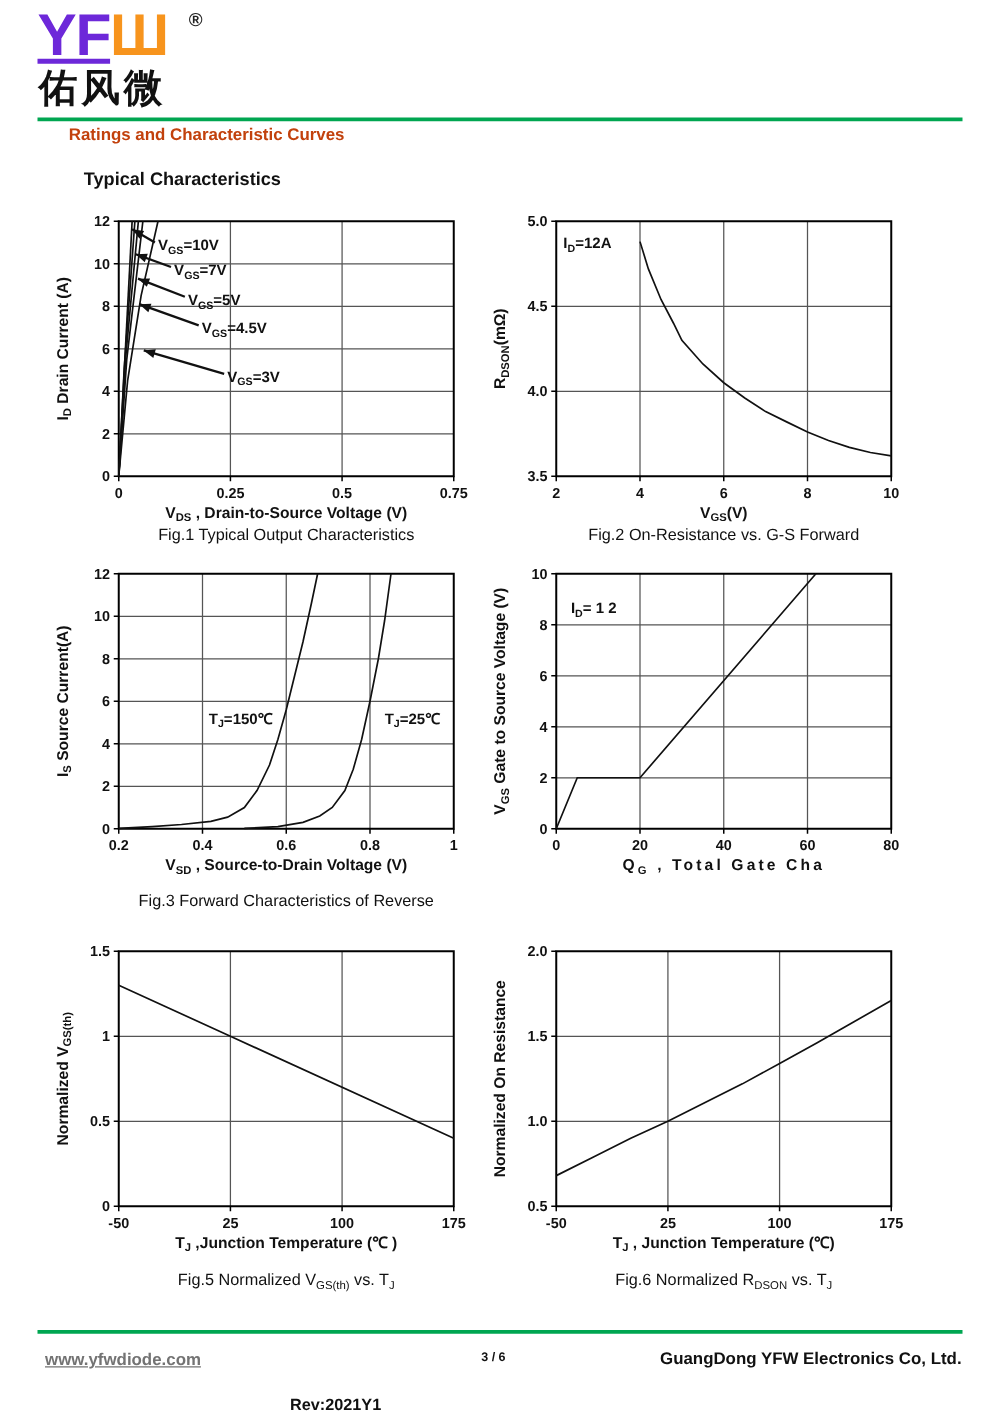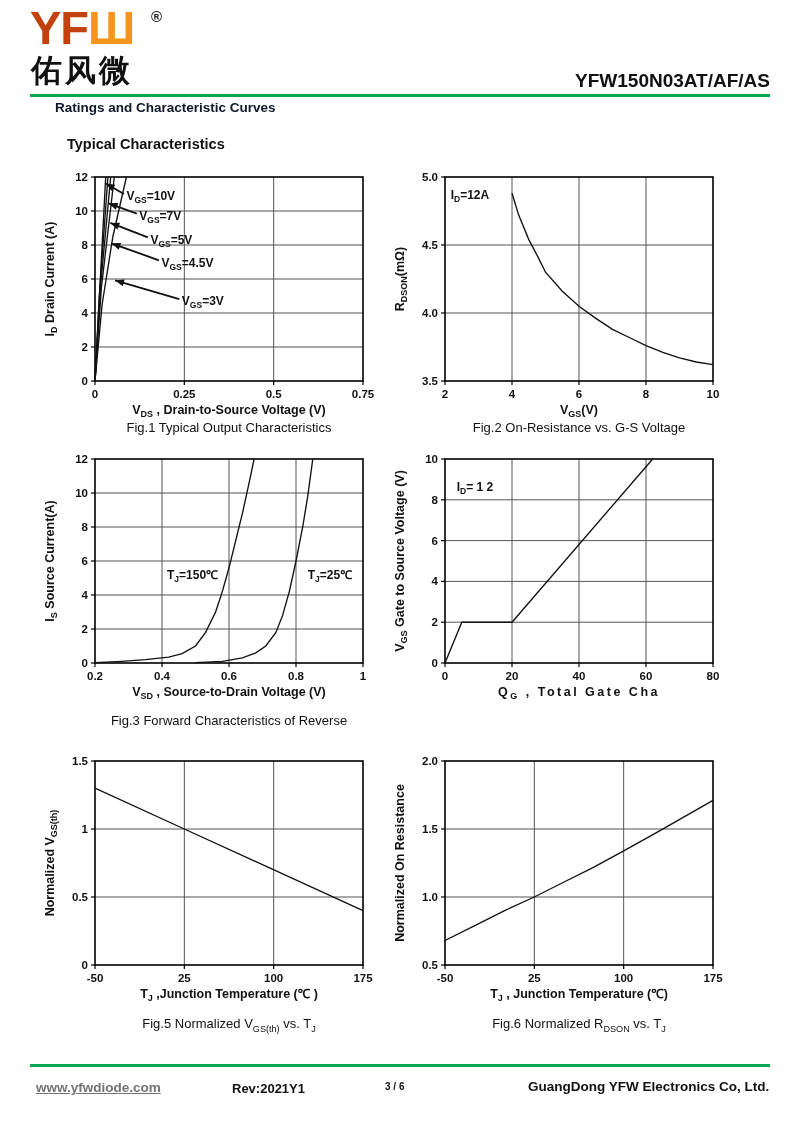--- a/index.html
+++ b/index.html
@@ -1,29 +1,29 @@
 <!DOCTYPE html>
 <html><head>
 <meta charset="utf-8">
 <style>
   html,body{margin:0;padding:0;background:#fff;}
   body{width:800px;height:1130px;position:relative;font-family:"Liberation Sans",sans-serif;color:#111;}
   .page{position:absolute;inset:0;background:#fff;overflow:hidden;}
 
   
   .logo-latin{position:absolute;left:30px;top:4px;font-weight:bold;font-size:47px;line-height:1;letter-spacing:-1px;}
-  .logo-green{color:#c2410c;}
+  .logo-green{color:#6d28d9;text-decoration:underline;}
   .logo-orange{color:#F7941D;}
   .logo-reg{position:absolute;left:151px;top:8px;font-size:15px;font-weight:bold;color:#222;}
   .logo-cn{position:absolute;left:31px;top:52px;font-size:31px;font-weight:bold;letter-spacing:3px;line-height:1.2;}
   .part-number{position:absolute;right:30px;top:70px;font-size:19px;font-weight:bold;}
   .rule{position:absolute;left:30px;width:740px;height:3px;background:#00A651;}
   .rule-top{top:94px;}
   .rule-bottom{top:1064px;}
-  .section-title{position:absolute;left:34px;top:100px;font-size:13.5px;font-weight:bold;color:#0f172a;padding-left:21px;}
+  .section-title{position:absolute;left:34px;top:100px;font-size:13.5px;font-weight:bold;color:#c2410c;padding-left:21px;}
   .page-heading{position:absolute;left:67px;top:136px;font-size:14.5px;font-weight:bold;text-align:center;}
 
   
   figure.fig{position:absolute;width:360px;margin:0;padding:0;}
   .fig svg{display:block;width:360px;height:252px;}
   figcaption{width:360px;padding-left:22px;box-sizing:border-box;text-align:center;
              font-size:13px;font-weight:normal;white-space:nowrap;}
   .row1 figcaption{margin-top:1px;}
   .row2 figcaption{margin-top:12px;}
   .row3 figcaption{margin-top:13px;}
@@ -33,35 +33,34 @@
   .pos-f5{left:38px;top:751px;}  .pos-f6{left:388px;top:751px;}
 
   svg text{fill:#111;}
   svg .tick{font-family:"Liberation Sans",sans-serif;font-size:11.5px;font-weight:bold;}
   svg .axis{font-family:"Liberation Sans",sans-serif;font-size:12.5px;font-weight:bold;}
   svg .ann{font-family:"Liberation Sans",sans-serif;font-size:12px;font-weight:bold;}
 
   
   .footer-web{position:absolute;left:36px;top:1080px;font-size:13.5px;font-weight:bold;
               color:#737373;text-decoration:underline;cursor:pointer;}
-  .footer-rev{position:absolute;left:232px;top:1081px;font-size:13px;font-weight:bold;}
+  .footer-rev{position:absolute;left:232px;top:1116px;font-size:13px;font-weight:bold;}
   .footer-page{position:absolute;left:385px;top:1081px;font-size:10px;font-weight:bold;}
   .footer-company{position:absolute;left:528px;top:1079px;font-size:13.5px;font-weight:bold;}
 </style>
 </head>
 <body>
 
 <div class="page">
 
   <div class="logo-latin">
     <span class="logo-green">YF</span><span class="logo-orange">Ш</span>
   </div>
   <div class="logo-reg">®</div>
   <div class="logo-cn">佑风微</div>
-  <div class="part-number">YFW150N03AT/AF/AS</div>
   <div class="rule rule-top"></div>
   <div class="section-title">Ratings and Characteristic Curves</div>
 
   <div class="page-heading">Typical Characteristics</div>
 
   <figure class="fig row1 pos-f1">
     <svg viewBox="0 0 360 252" width="360" height="252">
         <line x1="146.33333333333331" y1="10" x2="146.33333333333331" y2="214" stroke="#555" stroke-width="1"></line>
         <line x1="235.66666666666666" y1="10" x2="235.66666666666666" y2="214" stroke="#555" stroke-width="1"></line>
         <line x1="57" y1="180" x2="325" y2="180" stroke="#555" stroke-width="1"></line>
@@ -141,21 +140,21 @@
         <text x="50" y="150" text-anchor="end" class="tick"><tspan>4.0</tspan></text>
         <line x1="53" y1="78" x2="57" y2="78" stroke="#000" stroke-width="1.2"></line>
         <text x="50" y="82" text-anchor="end" class="tick"><tspan>4.5</tspan></text>
         <line x1="53" y1="10" x2="57" y2="10" stroke="#000" stroke-width="1.2"></line>
         <text x="50" y="14" text-anchor="end" class="tick"><tspan>5.0</tspan></text>
         <text x="191" y="247" text-anchor="middle" class="axis"><tspan>V</tspan><tspan font-size="9" dy="3">GS</tspan><tspan dy="-3">(V)</tspan></text>
         <text x="16" y="112" text-anchor="middle" class="axis" transform="rotate(-90 16 112)"><tspan>R</tspan><tspan font-size="9" dy="3">DSON</tspan><tspan dy="-3">(mΩ)</tspan></text>
         <polyline points="124.0,26.3 130.7,48.1 140.8,72.6 150.8,91.6 157.5,105.2 174.3,124.2 191.0,139.2 207.8,151.4 224.5,162.3 241.3,170.5 258.0,178.6 274.8,185.4 291.5,190.9 308.3,195.0 325.0,197.7" fill="none" stroke="#111111" stroke-width="1.35"></polyline>
         <text x="62.695" y="31.76000000000002" class="ann"><tspan>I</tspan><tspan font-size="8.5" dy="3">D</tspan><tspan dy="-3">=12A</tspan></text>
       </svg>
-    <figcaption>Fig.2 On-Resistance vs. G-S Voltage</figcaption>
+    <figcaption>Fig.2 On-Resistance vs. G-S Forward</figcaption>
   </figure>
   <figure class="fig row2 pos-f3">
     <svg viewBox="0 0 360 252" width="360" height="252">
         <line x1="124" y1="10" x2="124" y2="214" stroke="#555" stroke-width="1"></line>
         <line x1="190.99999999999997" y1="10" x2="190.99999999999997" y2="214" stroke="#555" stroke-width="1"></line>
         <line x1="258" y1="10" x2="258" y2="214" stroke="#555" stroke-width="1"></line>
         <line x1="57" y1="180" x2="325" y2="180" stroke="#555" stroke-width="1"></line>
         <line x1="57" y1="146" x2="325" y2="146" stroke="#555" stroke-width="1"></line>
         <line x1="57" y1="112" x2="325" y2="112" stroke="#555" stroke-width="1"></line>
         <line x1="57" y1="78" x2="325" y2="78" stroke="#555" stroke-width="1"></line>

